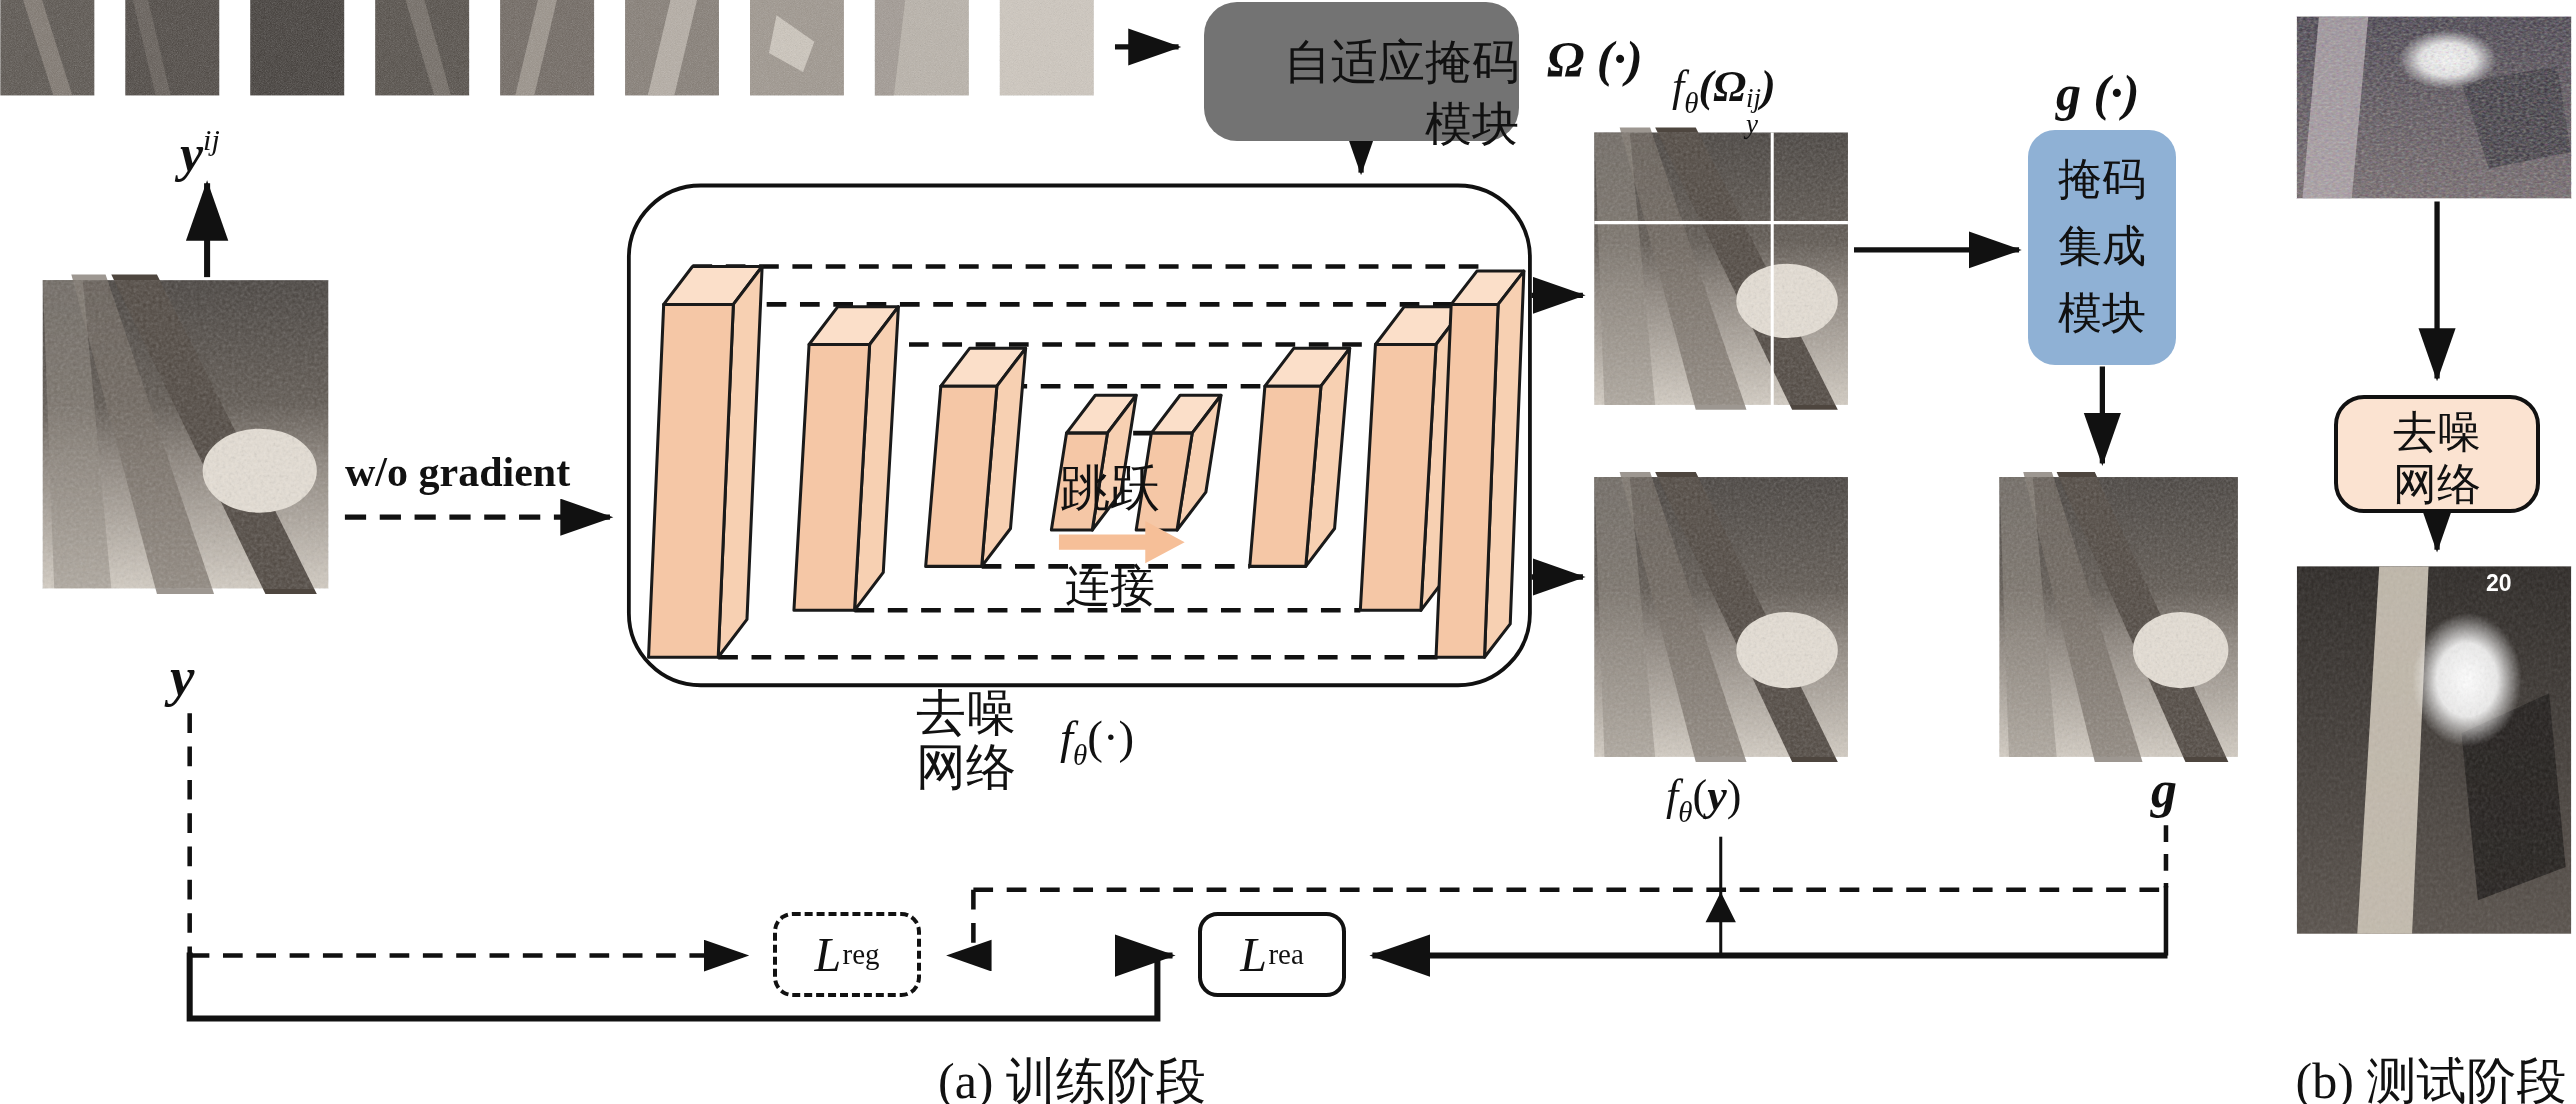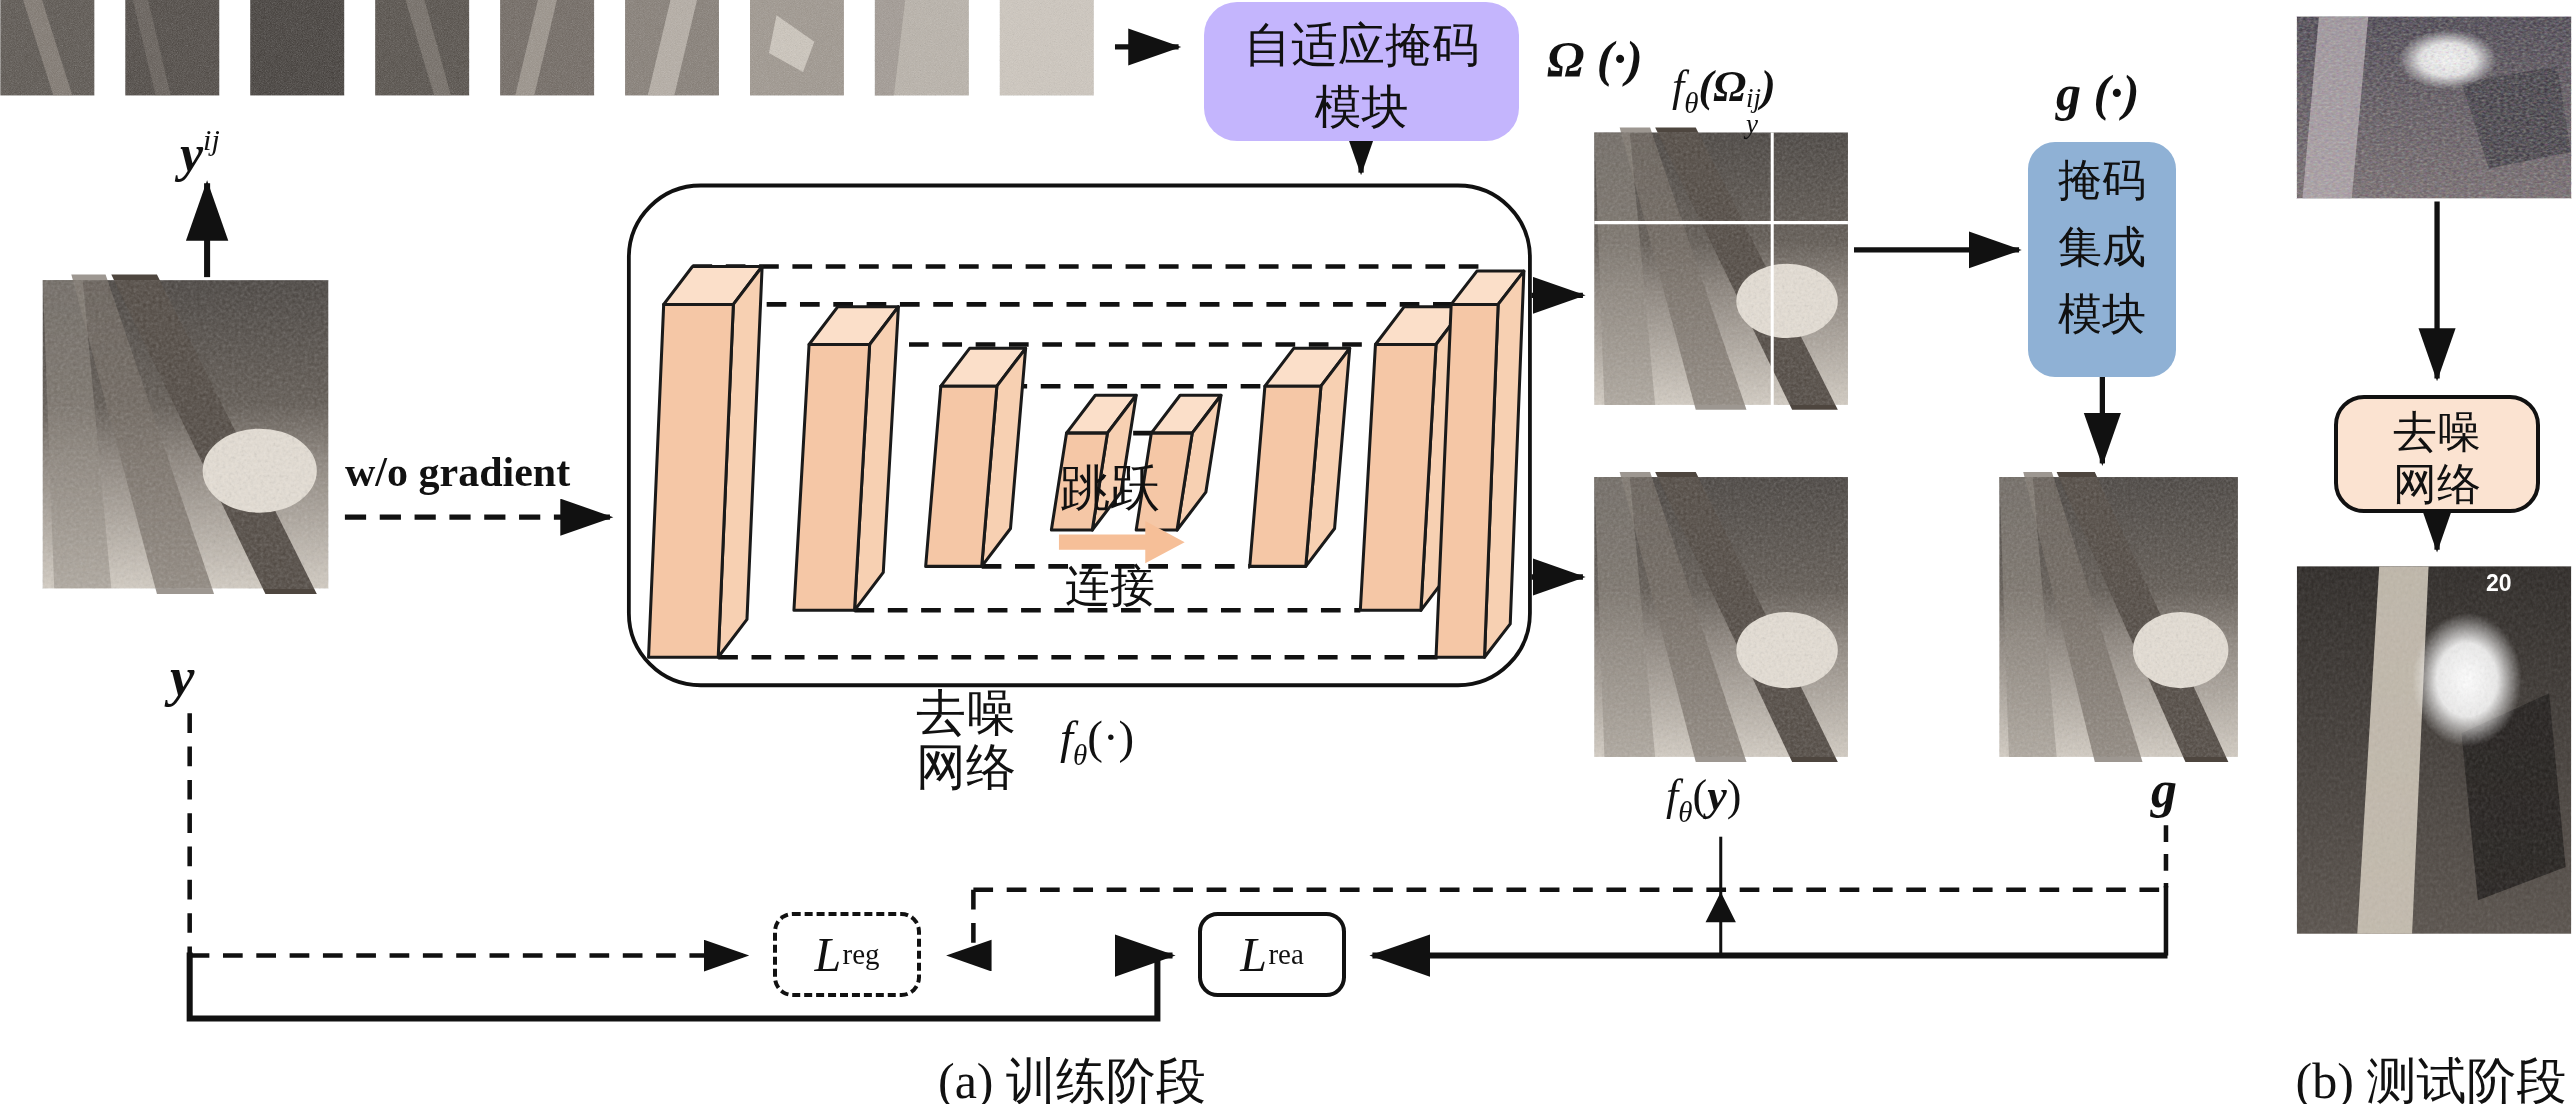--- a/index.html
+++ b/index.html
@@ -4,24 +4,24 @@
 <style>
   html,body{margin:0;padding:0;background:#ffffff;}
   .canvas{
     position:relative;width:2576px;height:1104px;background:#ffffff;overflow:hidden;
     font-family:"Liberation Serif","DejaVu Serif",serif;color:#111;
   }
   .layer{position:absolute;left:0;top:0;width:2576px;height:1104px;}
   .abs{position:absolute;}
   .ctr{text-align:center;}
   
-  .box-adaptive{left:1204px;top:1.5px;width:315px;height:139px;background:#c4b5fd;border-radius:33px;
-    font-size:47px;line-height:1.32;padding-top:12px;box-sizing:border-box;}
-  .box-ensemble{left:2028px;top:142px;width:148px;height:235px;background:#8fb1d5;border-radius:27px;
-    font-size:44px;line-height:1.52;padding-top:6px;box-sizing:border-box;}
+  .box-adaptive{left:1204px;top:1.5px;width:315px;height:139px;background:#737373;border-radius:33px;
+    font-size:47px;line-height:1.32;padding-top:29px;box-sizing:border-box;text-align:right;}
+  .box-ensemble{left:2028px;top:130px;width:148px;height:235px;background:#8fb1d5;border-radius:27px;
+    font-size:44px;line-height:1.52;padding-top:17px;box-sizing:border-box;}
   .box-denoise-test{left:2334px;top:395px;width:206px;height:118px;background:#fbe3d1;border:4.5px solid #111;
     border-radius:30px;font-size:44px;line-height:1.18;padding-top:7.6px;box-sizing:border-box;}
   
   .loss{width:148px;height:85px;border-radius:19.7px;display:flex;align-items:center;justify-content:center;
     background:#fff;box-sizing:border-box;}
   .loss-reg{left:773px;top:912px;border:4.5px dashed #111;}
   .loss-rea{left:1198px;top:912px;border:4.5px solid #111;}
   .loss .L{font-style:italic;font-size:48px;}
   .loss sub{font-size:29px;font-style:normal;vertical-align:-10.6px;margin-left:1.5px;text-align:center;}
   

